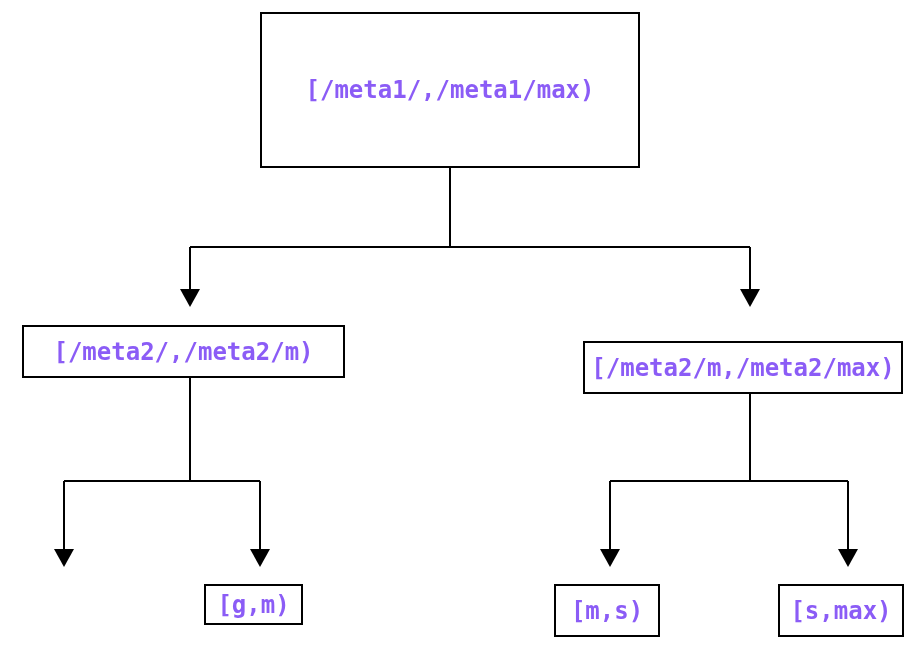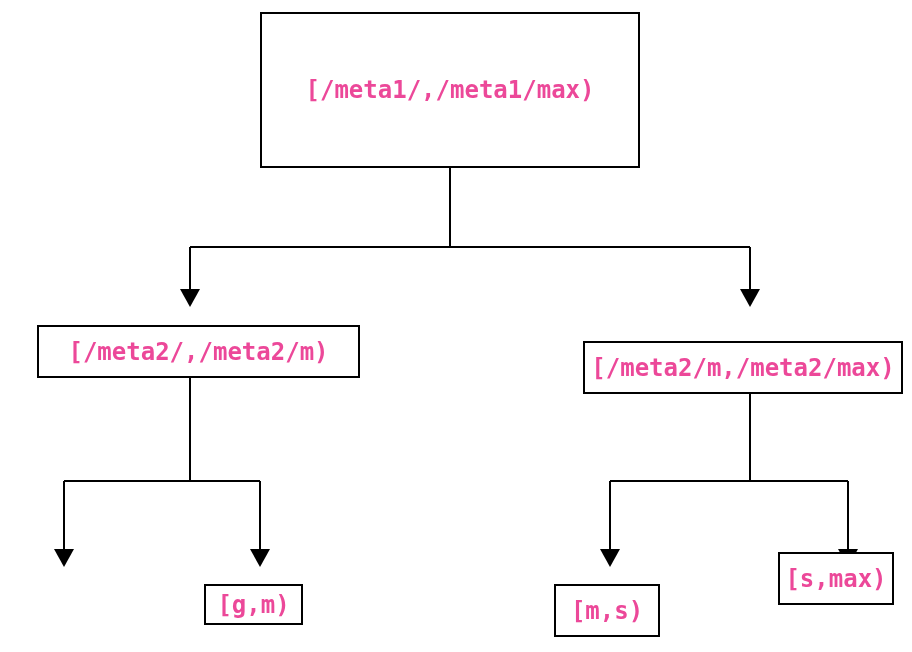--- a/index.html
+++ b/index.html
@@ -25,30 +25,30 @@
   .node {
     position: absolute;
     box-sizing: border-box;
     border: 2px solid #000000;
     background: #ffffff;
     display: flex;
     align-items: center;
     justify-content: center;
     font-size: 24px;
     font-weight: bold;
-    color: #ec4899;
+    color: #8b5cf6;
     white-space: nowrap;
   }
   .node-root  { left: 260px; top: 12px;  width: 380px; height: 156px; }
-  .node-left  { left: 22px;  top: 325px; width: 323px; height: 53px; margin-left: 15px; }
+  .node-left  { left: 22px;  top: 325px; width: 323px; height: 53px; }
   .node-right { left: 583px; top: 325px; width: 320px; height: 53px; margin-top: 16px; }
   .node-ag    { left: 8px;   top: 584px; width: 99px;  height: 53px; }
   .node-gm    { left: 204px; top: 584px; width: 99px;  height: 41px; }
   .node-ms    { left: 554px; top: 584px; width: 106px; height: 53px; }
-  .node-smax  { left: 778px; top: 552px; width: 116px; height: 53px; }
+  .node-smax  { left: 778px; top: 584px; width: 126px; height: 53px; }
 </style>
 </head>
 <body>
 
 <div class="canvas">
 
   <svg class="edges" viewBox="0 0 912 652" xmlns="http://www.w3.org/2000/svg">
 
     <g stroke="#000000" stroke-width="2" fill="none">
       <path d="M450 168 V247"></path>

